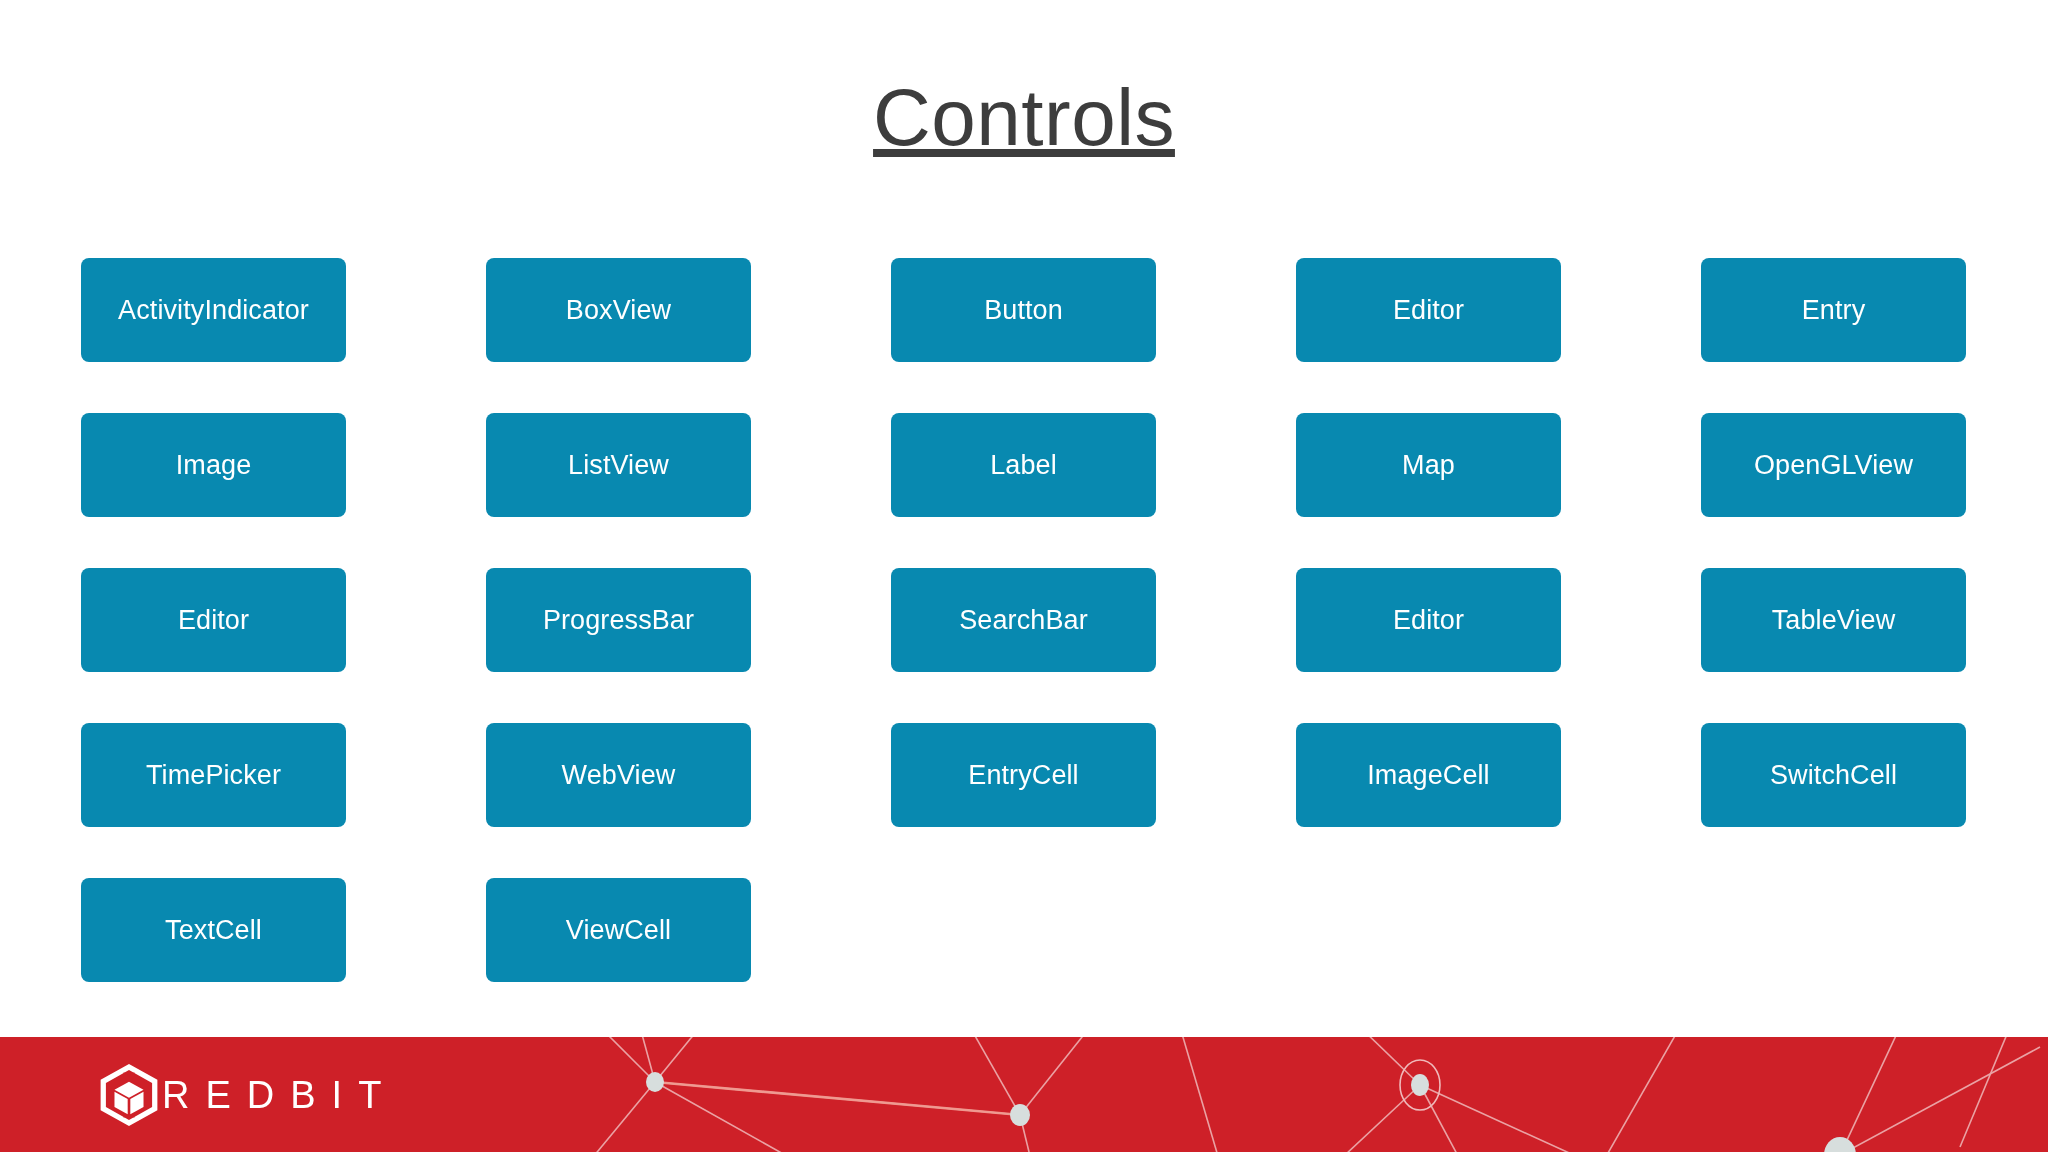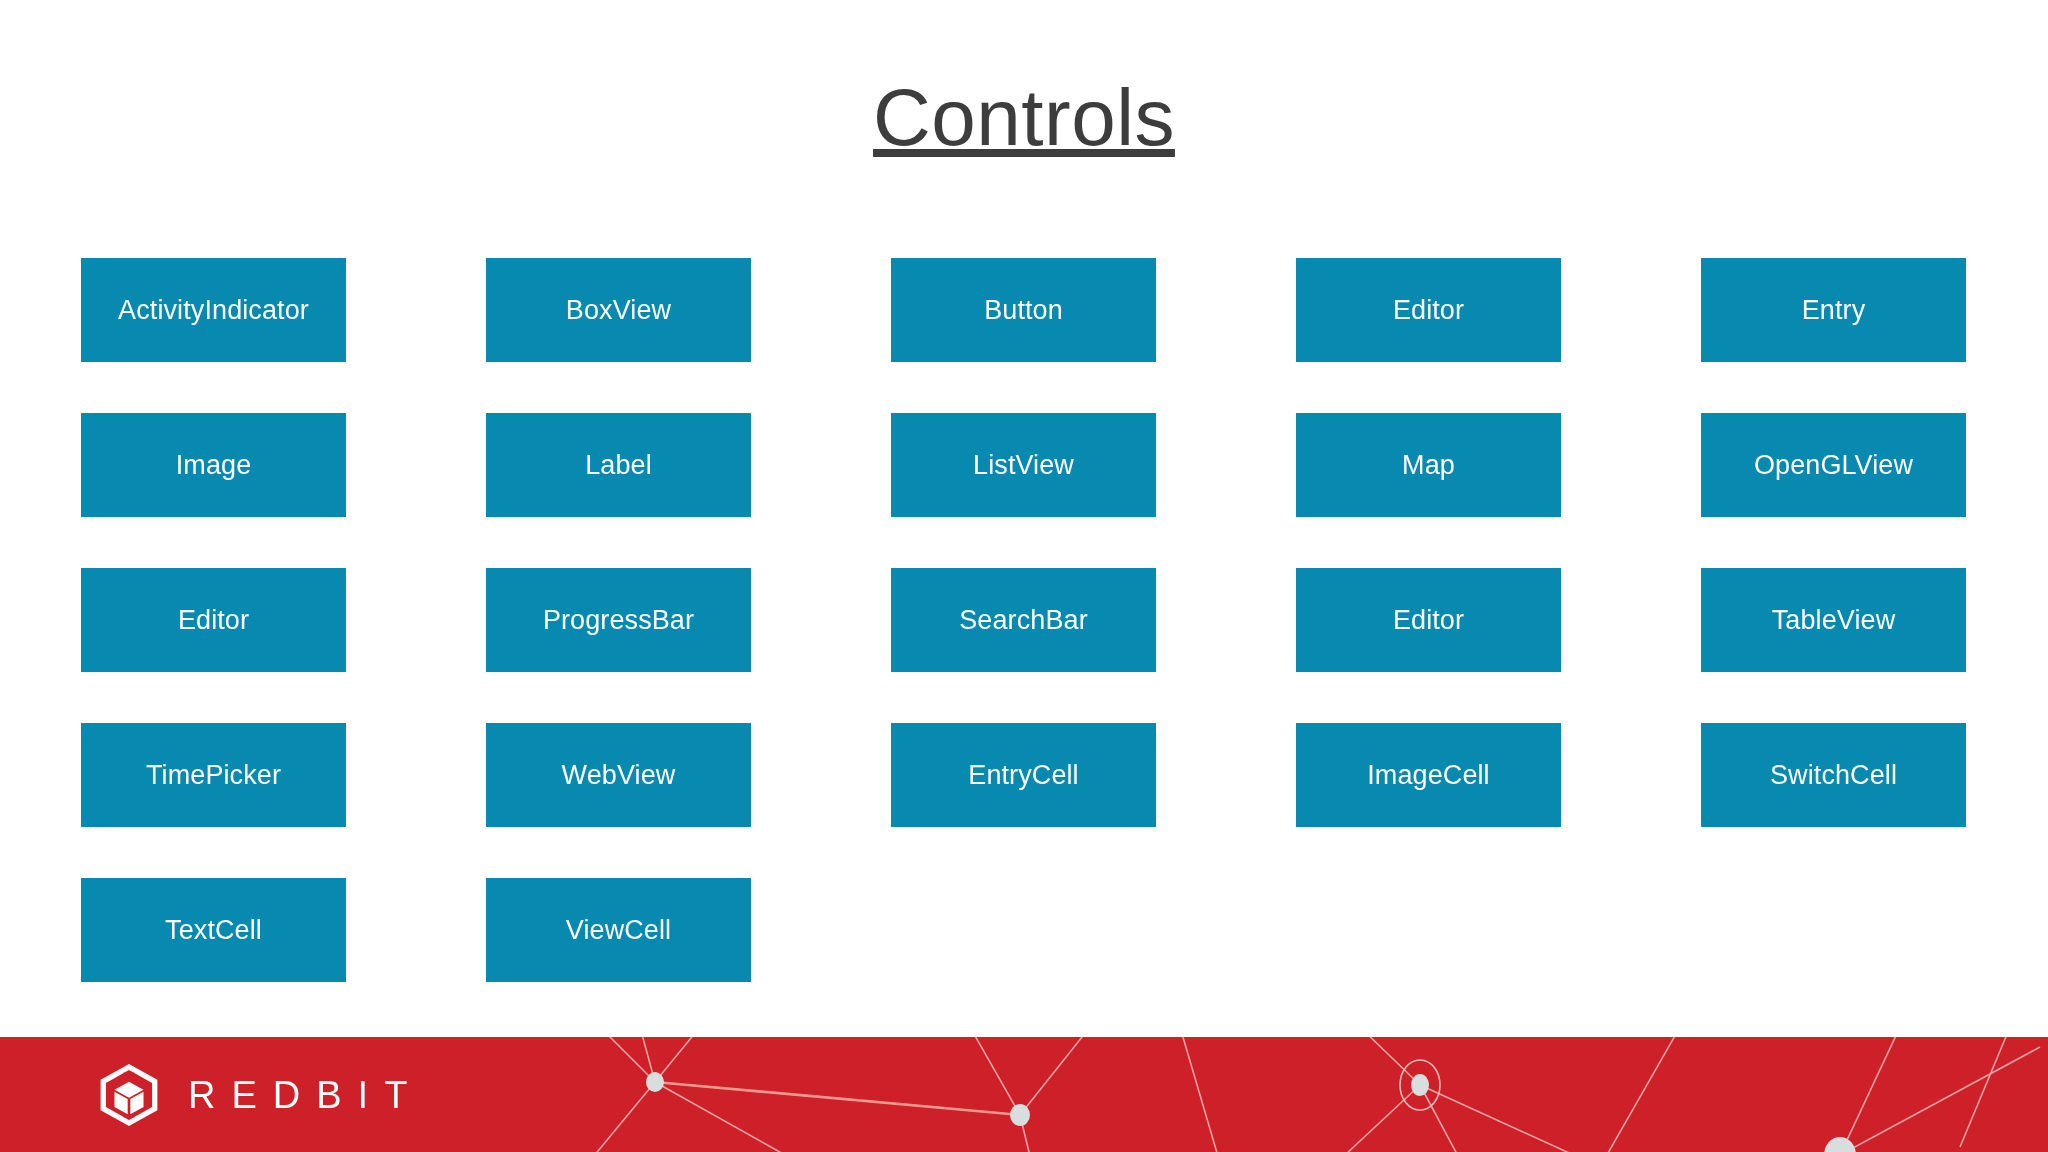--- a/index.html
+++ b/index.html
@@ -57,20 +57,21 @@
     align-items: center;
     justify-content: center;
     font-size: 27px;
     font-weight: 400;
     letter-spacing: 0.1px;
     text-align: center;
     box-sizing: border-box;
     padding: 0 6px;
     user-select: none;
     font-family: "Liberation Sans", sans-serif;
+    border-radius: 8px;
   }
 
   
   .footer {
     position: absolute;
     left: 0;
     bottom: 0;
     width: 2048px;
     height: 115px;
     background: #ce2028;
@@ -82,21 +83,20 @@
     width: 100%;
     height: 100%;
   }
   .brand {
     position: absolute;
     left: 96px;
     top: 50%;
     transform: translateY(-50%);
     display: flex;
     align-items: center;
-    gap: 26px;
     z-index: 3;
   }
   .brand-mark {
     width: 66px;
     height: 66px;
     display: block;
   }
   .brand-text {
     color: #ffffff;
     font-size: 38px;
@@ -128,24 +128,24 @@
         <span>Editor</span>
       </div>
 
     <div class="chip">
         <span>Entry</span>
       </div>
     <div class="chip">
         <span>Image</span>
       </div>
     <div class="chip">
+        <span>ListView</span>
+      </div>
+    <div class="chip">
         <span>Label</span>
-      </div>
-    <div class="chip">
-        <span>ListView</span>
       </div>
     <div class="chip">
         <span>Map</span>
       </div>
 
     <div class="chip">
         <span>OpenGLView</span>
       </div>
     <div class="chip">
         <span>Editor</span>

